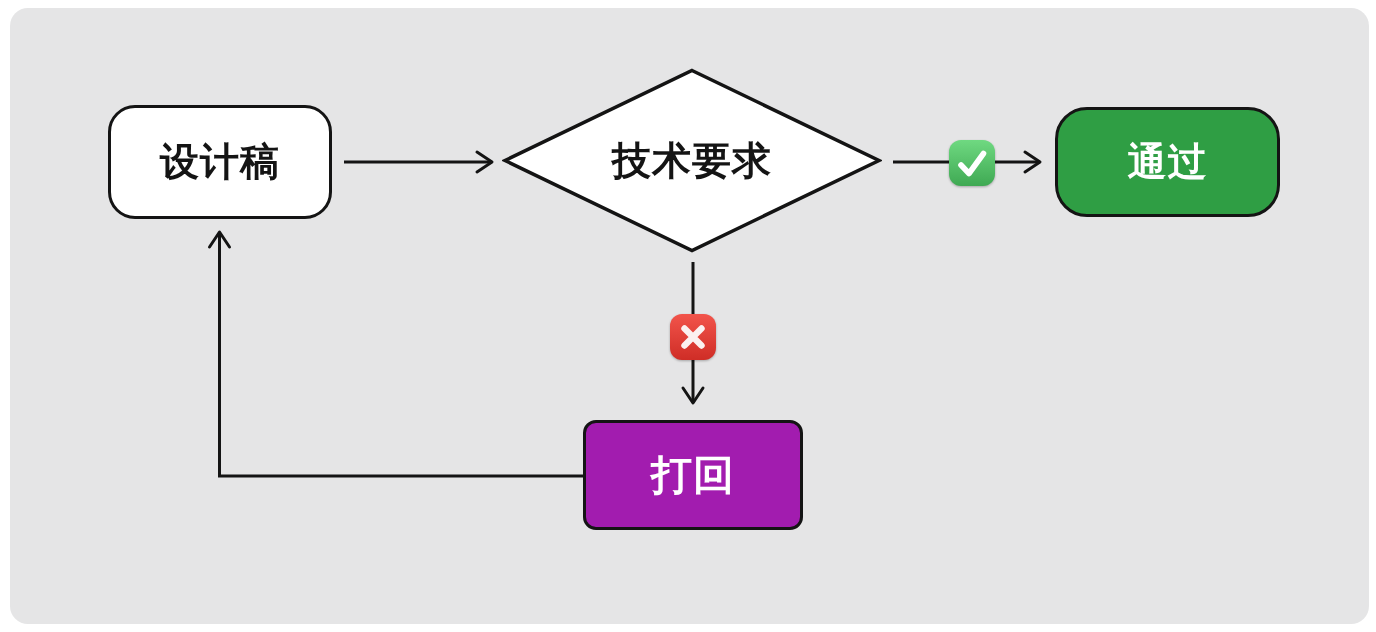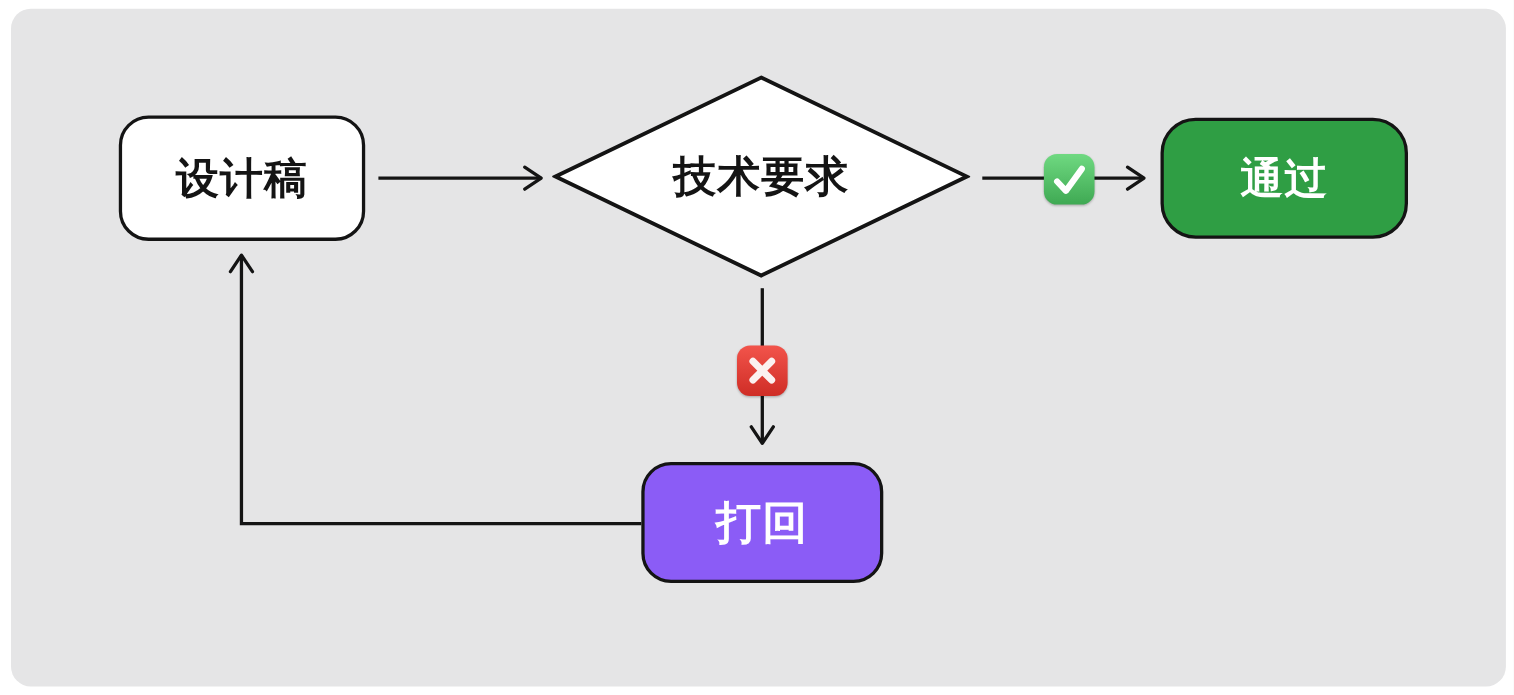--- a/index.html
+++ b/index.html
@@ -73,22 +73,22 @@
     left: 1055px; top: 107px;
     width: 225px; height: 110px;
     border-radius: 32px;
     background: #2f9e44;
     color: #ffffff;
     font-size: 39px;
   }
   .node-reject {
     left: 583px; top: 420px;
     width: 220px; height: 110px;
-    border-radius: 27px;
-    background: #8b5cf6;
+    border-radius: 13px;
+    background: #a21caf;
     color: #ffffff;
     font-size: 41px;
   }
   .badge {
     position: absolute;
     width: 48px;
     height: 48px;
     filter: drop-shadow(0 1.5px 1px rgba(0,0,0,0.28));
   }
   .badge-check { left: 948px; top: 139px; }

